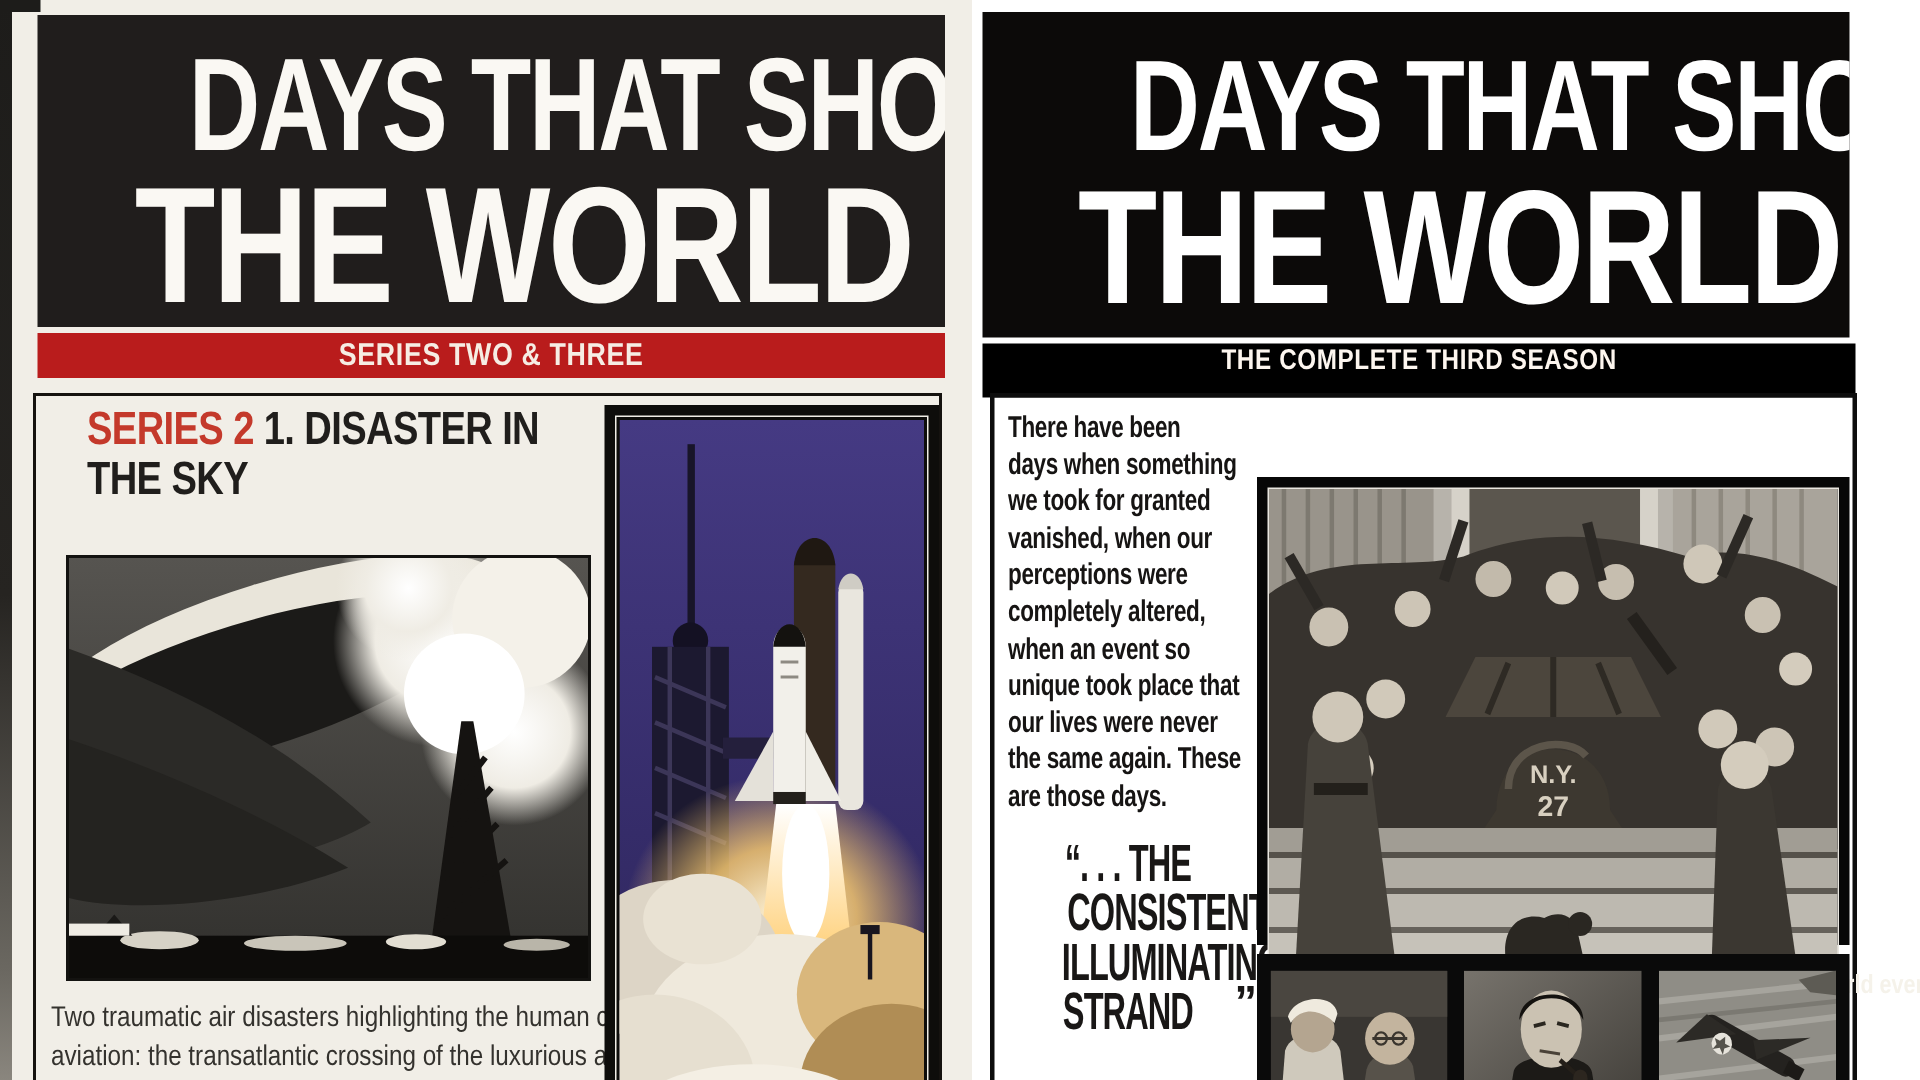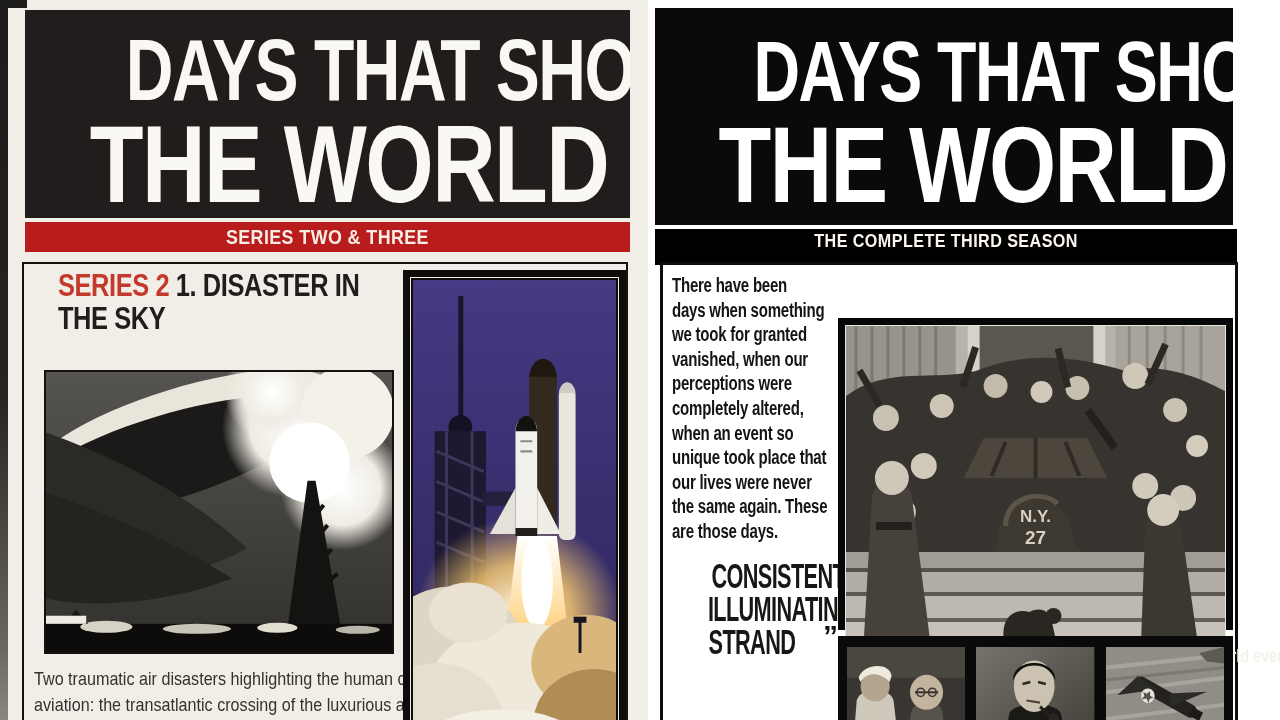--- a/index.html
+++ b/index.html
@@ -248,20 +248,21 @@
         <span class="cxl">perceptions were</span>
         <span class="cxl">completely altered,</span>
         <span class="cxl">when an event so</span>
         <span class="cxl">unique took place that</span>
         <span class="cxl">our lives were never</span>
         <span class="cxl">the same again. These</span>
         <span class="cxl">are those days.</span>
       </div>
 
       <div class="quote-r">
+        <div><span class="cx">“. . .  THE</span></div>
         <div><span class="cx">CONSISTENTLY</span></div>
         <div><span class="cx">ILLUMINATING</span></div>
         <div class="quote-last"><span class="cx">STRAND</span><span class="quote-close">”</span></div>
       </div>
 
       <div class="photo-block">
         <div class="photo-pin">
           <svg viewBox="0 0 380 312" preserveAspectRatio="none">
             <rect x="0" y="0" width="380" height="312" fill="#b7b3ab"></rect>
 

